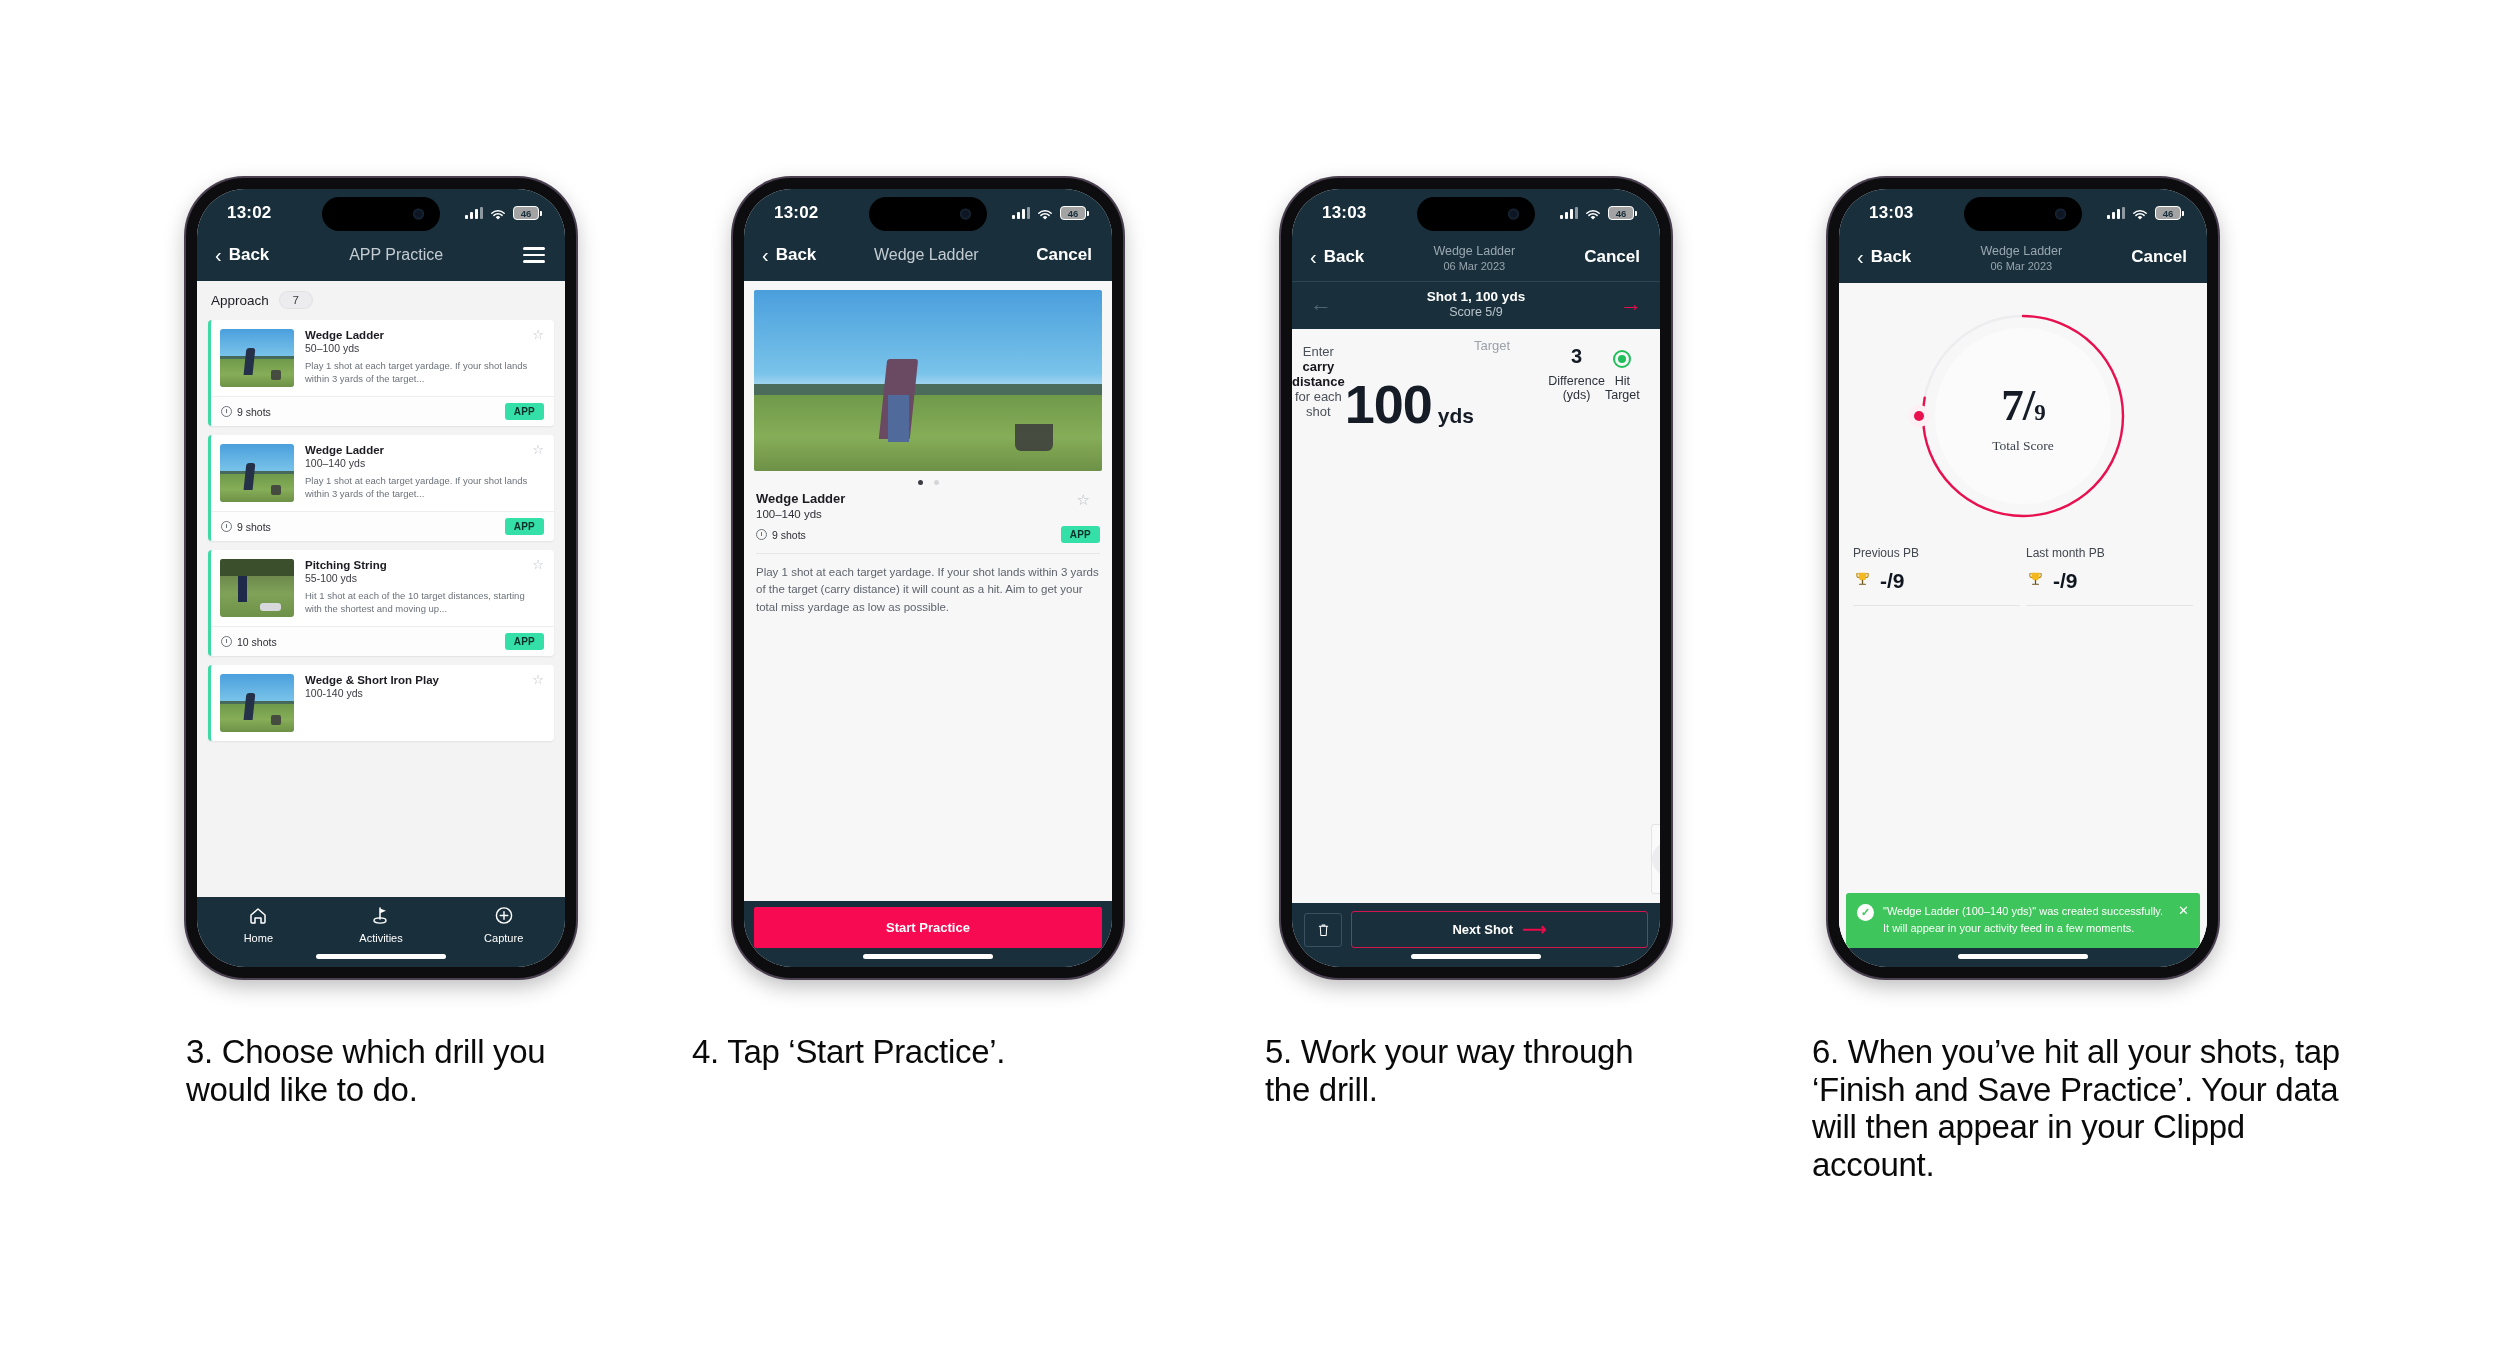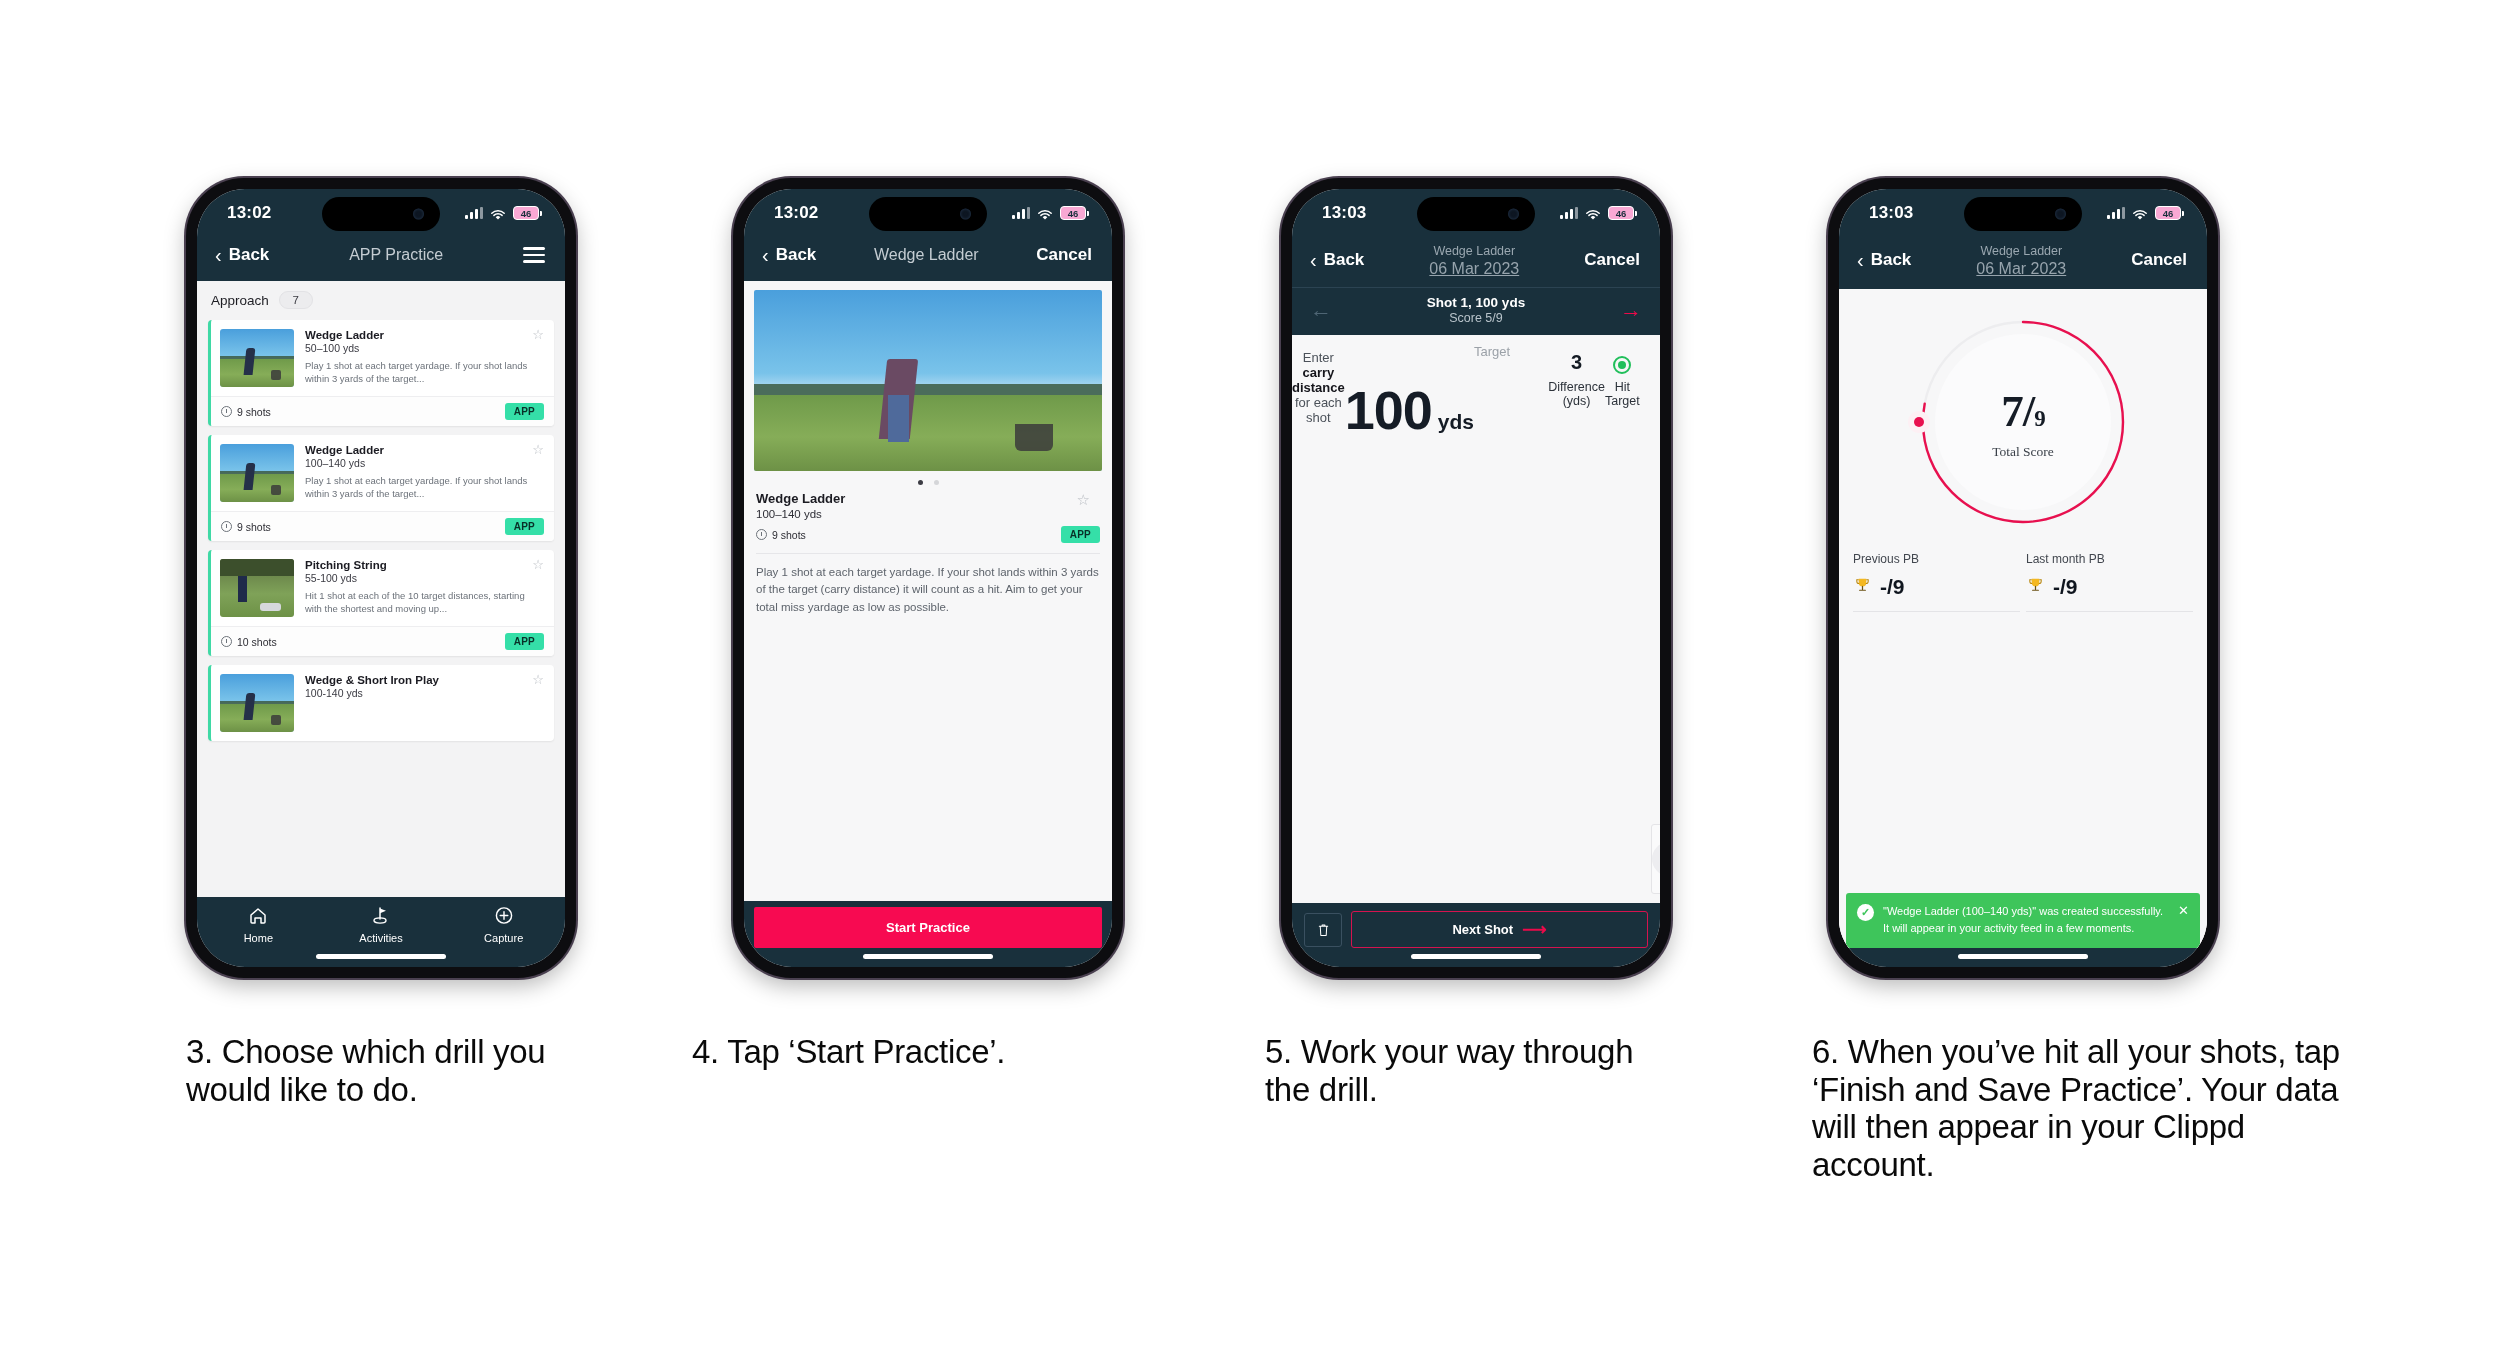--- a/index.html
+++ b/index.html
@@ -52,40 +52,40 @@
     background:#0d1622; box-shadow: inset 0 0 3px #2a3d55;
   }
   .bars { display:flex; align-items:flex-end; gap:2px; height:12px; }
   .bars i { display:block; width:3px; background:#fff; border-radius:1px; }
   .bars i:nth-child(1){height:4px} .bars i:nth-child(2){height:7px}
   .bars i:nth-child(3){height:10px} .bars i:nth-child(4){height:12px;background:#8d98a0}
   .wifi { width:16px; height:12px; position:relative; }
   .batt {
     border: 1.5px solid #fff; border-radius: 4px;
     min-width: 26px; height: 14px; font-size: 9.5px; font-weight: bold;
-    color:#19303c; background:#f9a8d4; display:flex; align-items:center;
+    color:#19303c; background:#a3a3a3; display:flex; align-items:center;
     justify-content:center; padding: 0 3px;
   }
   .batt::after{ content:""; position:absolute; margin-left:30px; width:2px;height:5px;background:#fff;border-radius:0 1px 1px 0;}
 
   
   .navbar {
     flex: 0 0 auto;
     background: #19303c;
     color:#fff;
     display:flex; align-items:center;
     padding: 4px 20px 12px 18px;
     min-height: 44px;
   }
   .nav-back { display:flex; align-items:center; gap:7px; font-size:17px; font-weight:bold; }
   .nav-back .chev { font-size:20px; line-height:1; font-weight:normal; }
   .nav-title-wrap { flex:1; text-align:center; }
   .nav-title { font-size:16px; color:#c4ccd2; }
   .nav-title-sm { font-size:12.5px; color:#9aa7b0; }
-  .nav-title-sub { font-size:16px; color:#97a4ad; margin-top:1px;text-decoration:underline; }
+  .nav-title-sub { font-size:11px; color:#97a4ad; margin-top:1px; }
   .nav-right { font-size:17px; font-weight:bold; }
   .hamburger { display:flex; flex-direction:column; gap:4px; width:22px; }
   .hamburger span{ display:block; height:2.5px; background:#fff; border-radius:2px; }
 
   
   .shotbar {
     flex:0 0 auto; background:#19303c; color:#fff;
     border-top:1px solid #2b4352;
     display:flex; align-items:center; padding: 7px 18px 10px;
   }

